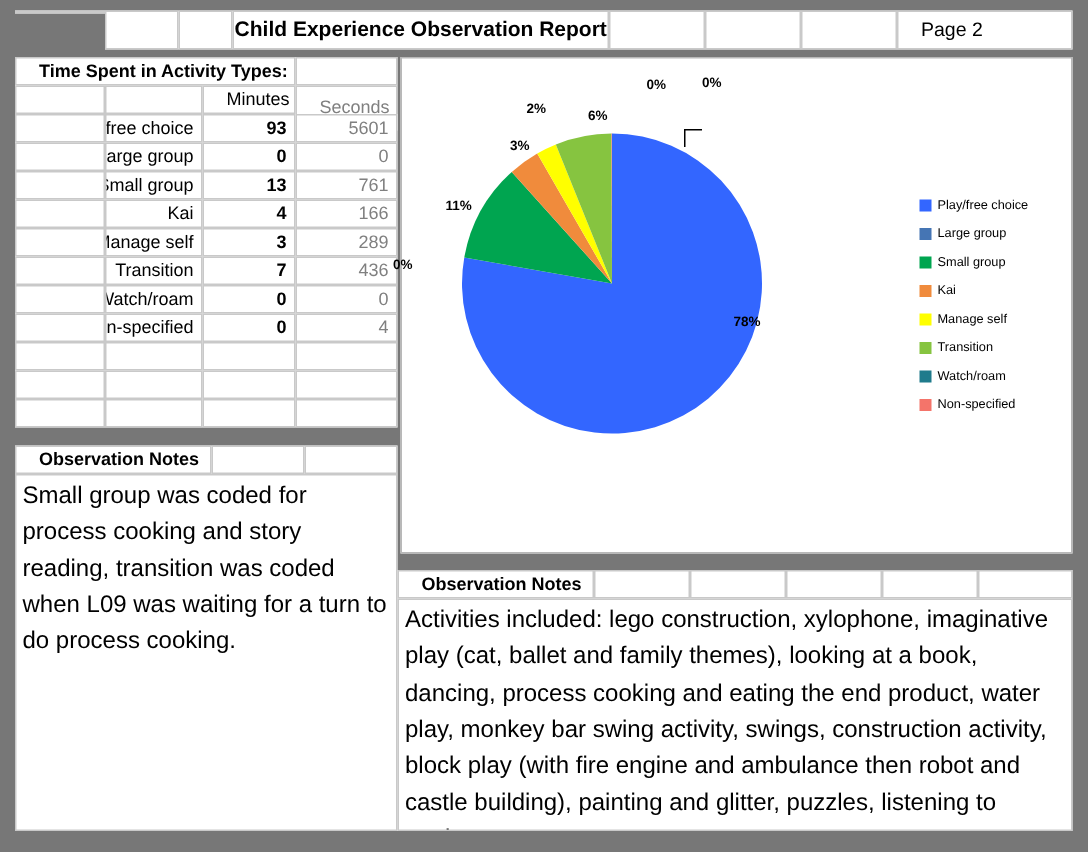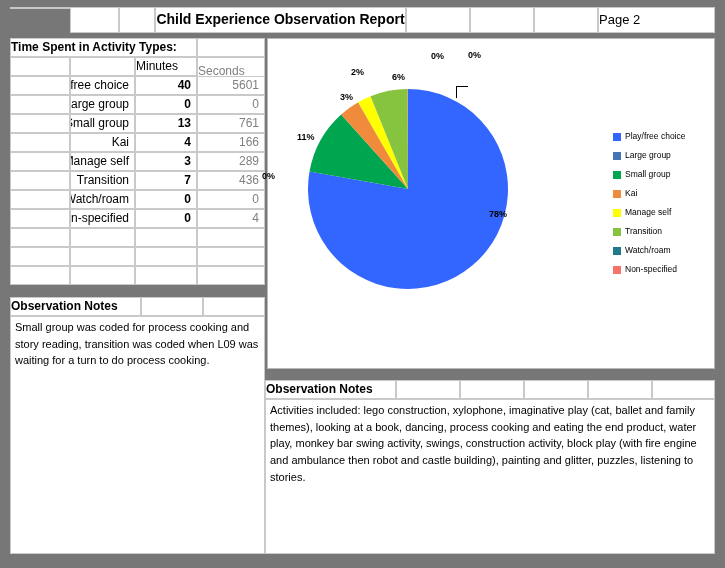--- a/index.html
+++ b/index.html
@@ -21,21 +21,21 @@
     font-size:12px;
     color:#000;
     line-height:1.1;
     overflow:hidden;
     white-space:nowrap;
   }
   .cell.b{font-weight:bold;}
   .cell.r{text-align:right;}
   .cell.l{text-align:left;}
   .cell.c{text-align:center;}
-  .pad-l{padding-left:0;}
+  .pad-l{padding-left:15px;}
   .pad-r{padding-right:5px;}
   .vmid{display:flex;align-items:center;}
   .vmid.r{justify-content:flex-end;}
   .vmid.l{justify-content:flex-start;}
   .gray-txt{color:#808080;}
 
   
   #title-bar-row{position:absolute;left:10px;top:7px;width:705px;height:26px;}
   #title-bar-row .hc{position:absolute;top:0;height:26px;text-align:center;}
 
@@ -54,21 +54,21 @@
   .legend-label{white-space:nowrap;font-size:8.5px;}
 
   .slice-label{
     position:absolute;font-size:9px;font-weight:bold;color:#000;
     font-family:"Liberation Sans", sans-serif;white-space:nowrap;
   }
   .leader{position:absolute;background:#000;}
 
   
   .note-body{
-    white-space:normal;line-height:1.52;font-size:11px;padding:2px 4px 4px 4px;
+    white-space:normal;line-height:1.52;font-size:16px;padding:2px 4px 4px 4px;
   }
 </style>
 </head>
 <body>
 
 <div class="page">
 
   <div id="title-bar-row">
     <div class="cell c vmid" style="left:0px;width:60px;justify-content:center;"></div>
     <div class="cell c vmid hc" style="left:60px;width:49px;justify-content:center;"></div>
@@ -82,21 +82,21 @@
 
   <div id="activity-table">
       <div class="cell b l vmid pad-l" style="left: 10px; top: 38px; width: 187px; height: 19px;">Time Spent in Activity Types:</div>
       <div class="cell " style="left: 197px; top: 38px; width: 68px; height: 19px;"></div>
       <div class="cell " style="left: 10px; top: 57px; width: 60px; height: 19px;"></div>
       <div class="cell " style="left: 70px; top: 57px; width: 65px; height: 19px;"></div>
       <div class="cell l vmid pad-l" style="left: 135px; top: 57px; width: 62px; height: 19px;">Minutes</div>
       <div class="cell l vmid pad-l gray-txt" style="left: 197px; top: 57px; width: 68px; height: 30px;">Seconds</div>
       <div class="cell " style="left: 10px; top: 76px; width: 60px; height: 19px;"></div>
       <div class="cell r vmid pad-r" style="left: 70px; top: 76px; width: 65px; height: 19px; justify-content: flex-end;">Play/free choice</div>
-      <div class="cell r vmid pad-r" style="left: 135px; top: 76px; width: 62px; height: 19px; justify-content: flex-end; font-weight: bold;">40</div>
+      <div class="cell r vmid pad-r" style="left: 135px; top: 76px; width: 62px; height: 19px; justify-content: flex-end; font-weight: bold;">93</div>
       <div class="cell r vmid pad-r gray-txt" style="left: 197px; top: 76px; width: 68px; height: 19px; justify-content: flex-end;">5601</div>
       <div class="cell " style="left: 10px; top: 95px; width: 60px; height: 19px;"></div>
       <div class="cell r vmid pad-r" style="left: 70px; top: 95px; width: 65px; height: 19px; justify-content: flex-end;">Large group</div>
       <div class="cell r vmid pad-r" style="left: 135px; top: 95px; width: 62px; height: 19px; justify-content: flex-end; font-weight: bold;">0</div>
       <div class="cell r vmid pad-r gray-txt" style="left: 197px; top: 95px; width: 68px; height: 19px; justify-content: flex-end;">0</div>
       <div class="cell " style="left: 10px; top: 114px; width: 60px; height: 19px;"></div>
       <div class="cell r vmid pad-r" style="left: 70px; top: 114px; width: 65px; height: 19px; justify-content: flex-end;">Small group</div>
       <div class="cell r vmid pad-r" style="left: 135px; top: 114px; width: 62px; height: 19px; justify-content: flex-end; font-weight: bold;">13</div>
       <div class="cell r vmid pad-r gray-txt" style="left: 197px; top: 114px; width: 68px; height: 19px; justify-content: flex-end;">761</div>
       <div class="cell " style="left: 10px; top: 133px; width: 60px; height: 19px;"></div>

